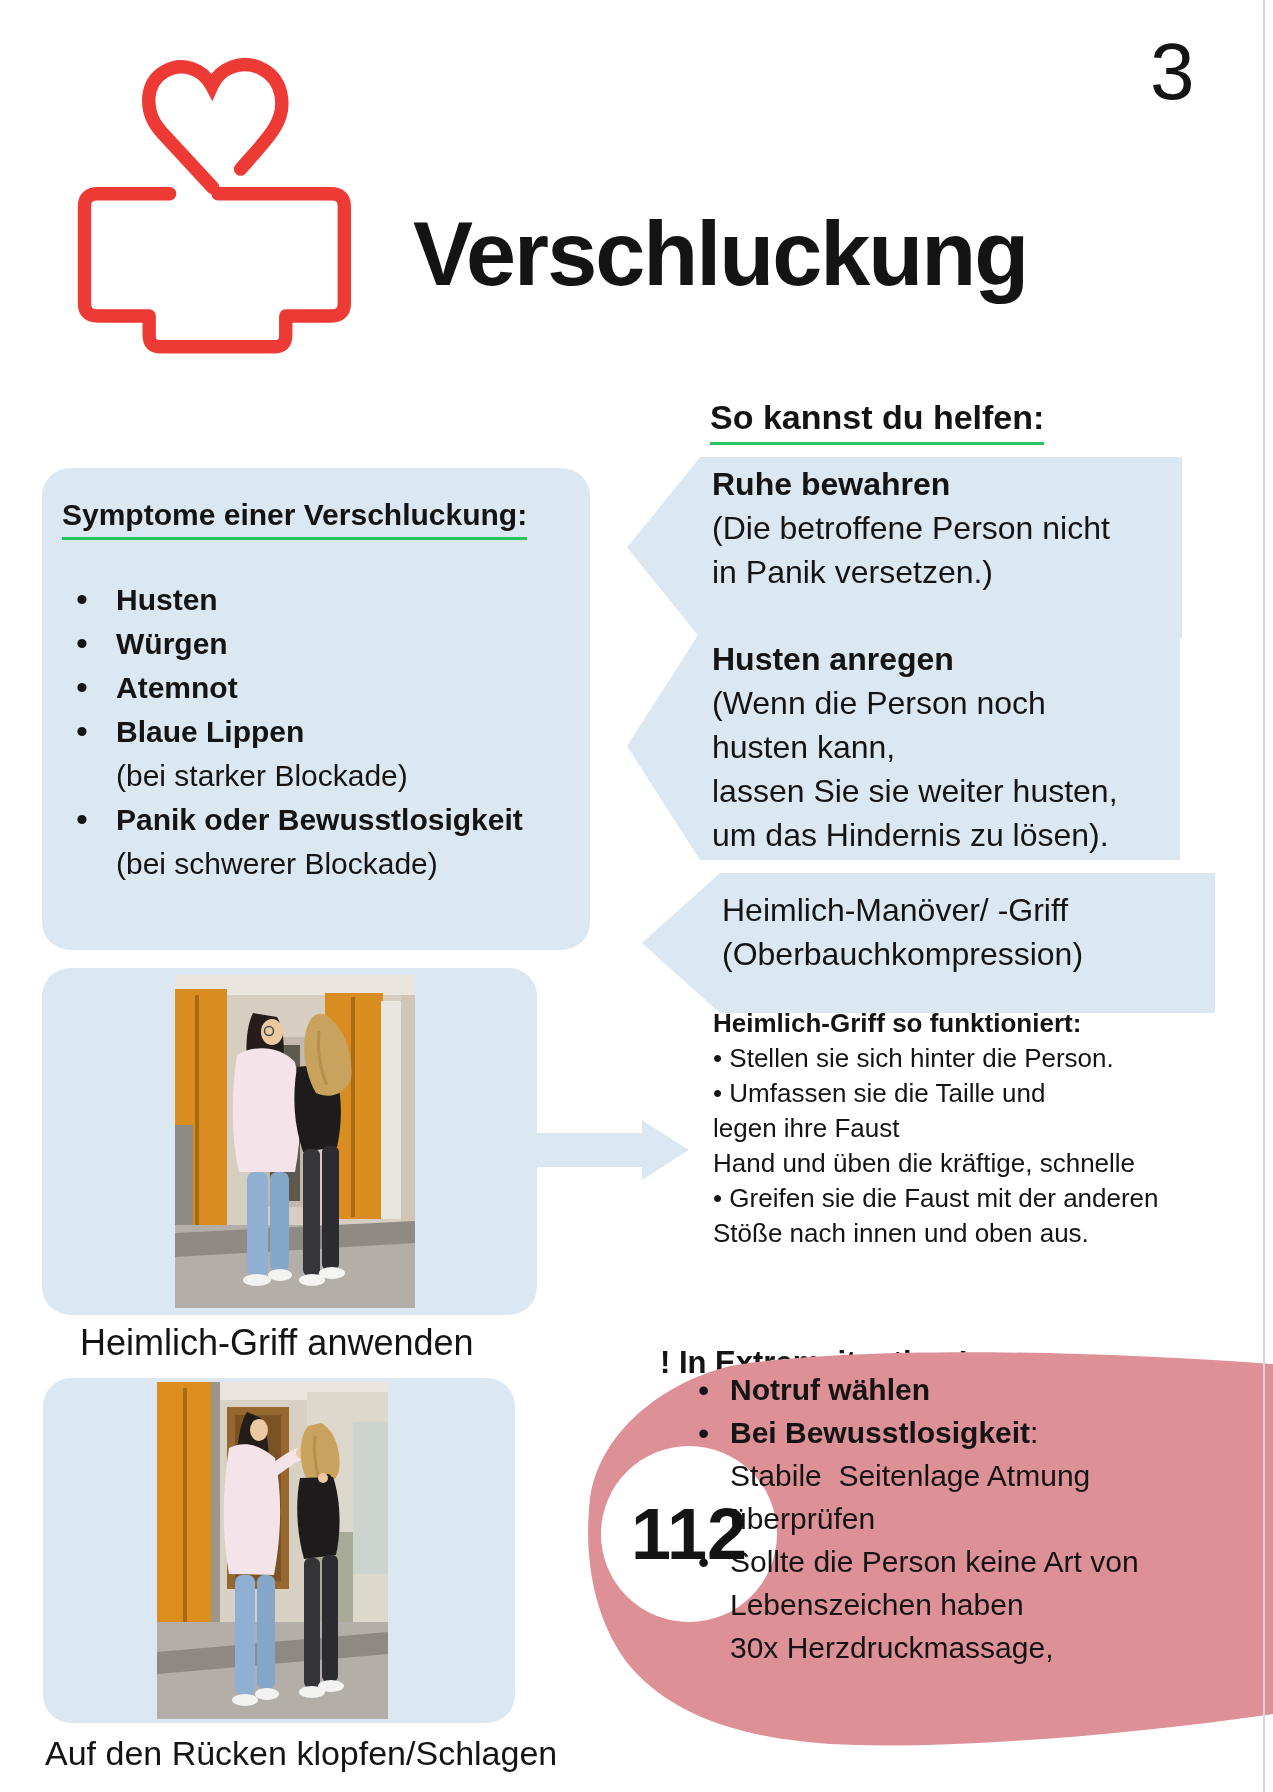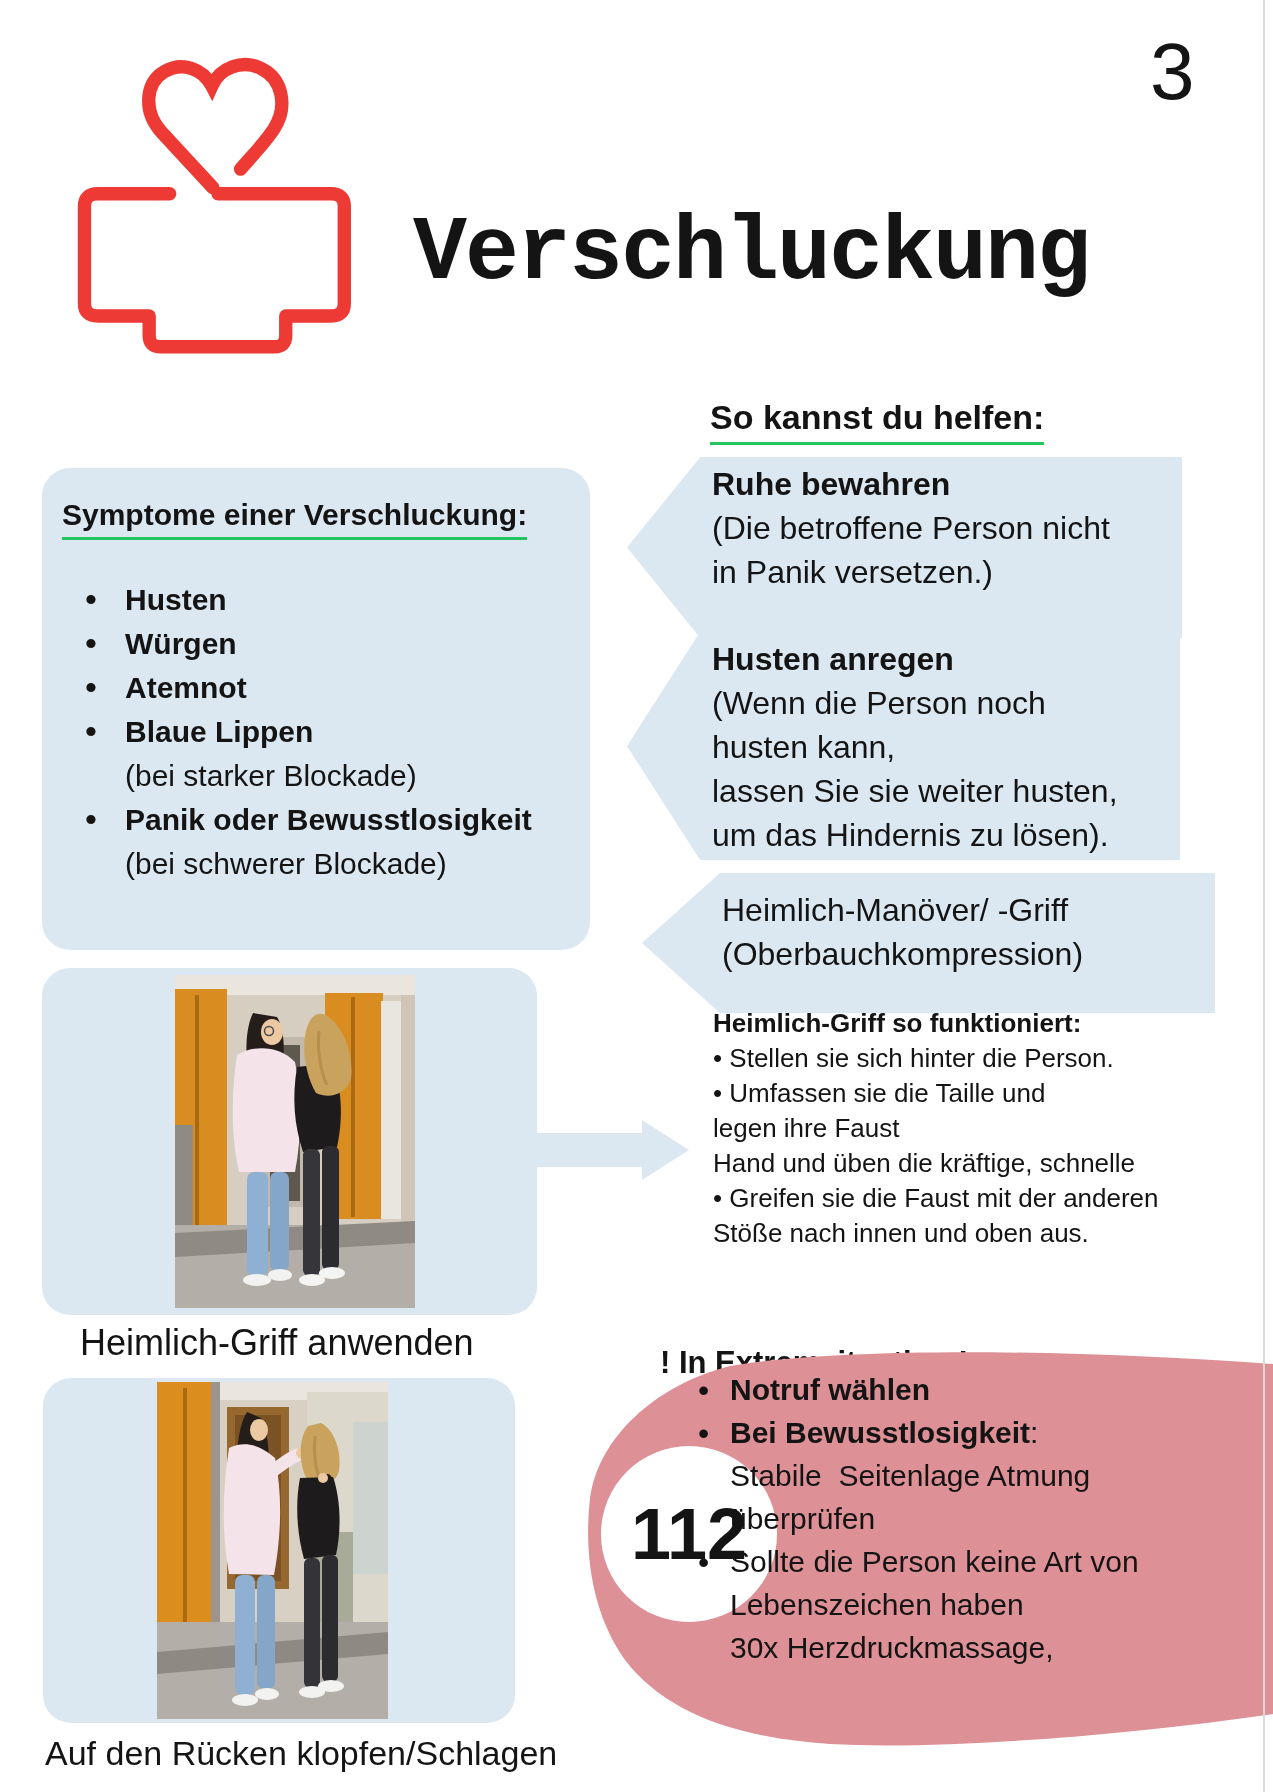--- a/index.html
+++ b/index.html
@@ -6,27 +6,27 @@
   #page{
     position:relative;width:1273px;height:1792px;overflow:hidden;background:#fff;
     font-family:"Liberation Sans",sans-serif;color:#141414;
   }
   .abs{position:absolute;}
   .u{border-bottom:3px solid #22c55e;padding-bottom:5px;display:inline-block;}
   .bold{font-weight:bold;}
 
   
   #page-num{left:1150px;top:26px;font-size:80px;font-weight:400;}
-  #title{left:413px;top:206px;font-size:90px;font-weight:bold;letter-spacing:-2px;line-height:96px;font-family:Liberation Mono, monospace;}
+  #title{left:413px;top:206px;font-size:90px;font-weight:bold;letter-spacing:-2px;line-height:96px;}
   #help-heading{left:710px;top:398px;font-size:34px;font-weight:bold;}
 
   
   #symptoms-box{left:42px;top:468px;width:548px;height:482px;background:var(--panel-blue);border-radius:28px;}
   #symptoms-heading{left:62px;top:498px;font-size:30px;font-weight:bold;}
-  #symptoms-list{left:85px;top:578px;font-size:30px;line-height:43px;}
+  #symptoms-list{left:76px;top:578px;font-size:30px;line-height:43px;}
   .s-row{display:flex;}
   .s-marker{width:40px;flex:0 0 40px;}
   .s-marker::before{content:"•";font-size:34px;}
   .s-marker.hide::before{visibility:hidden;}
 
   
   .step-box{background:var(--panel-blue);}
   #step0{left:627px;top:457px;width:555px;height:181px;clip-path:polygon(0 50%,13.2% 0,100% 0,100% 100%,13.2% 100%);}
   #step1{left:627px;top:632px;width:553px;height:228px;clip-path:polygon(0 50%,13.2% 0,100% 0,100% 100%,13.2% 100%);}
   #step2{left:642px;top:873px;width:573px;height:140px;clip-path:polygon(0 50%,13.6% 0,100% 0,100% 100%,13.6% 100%);}

